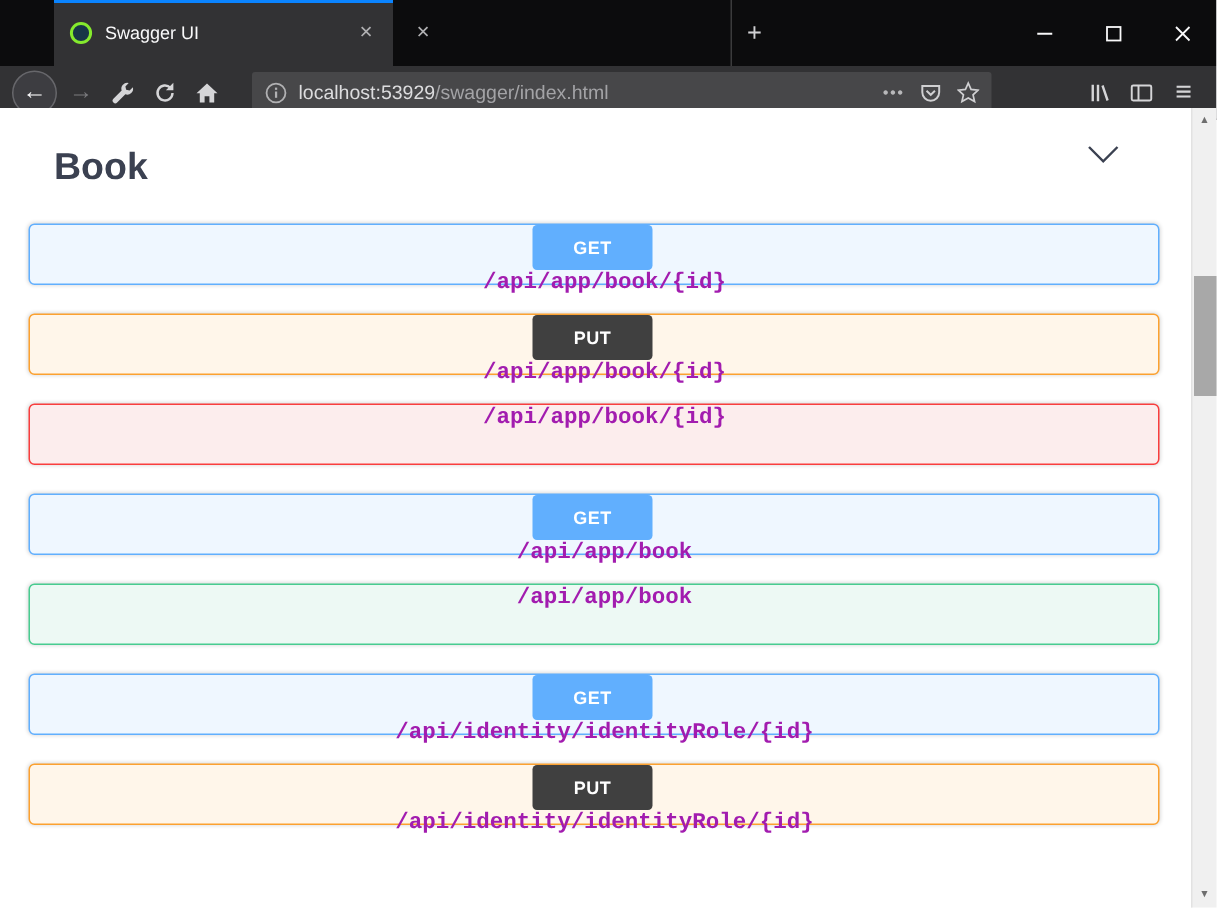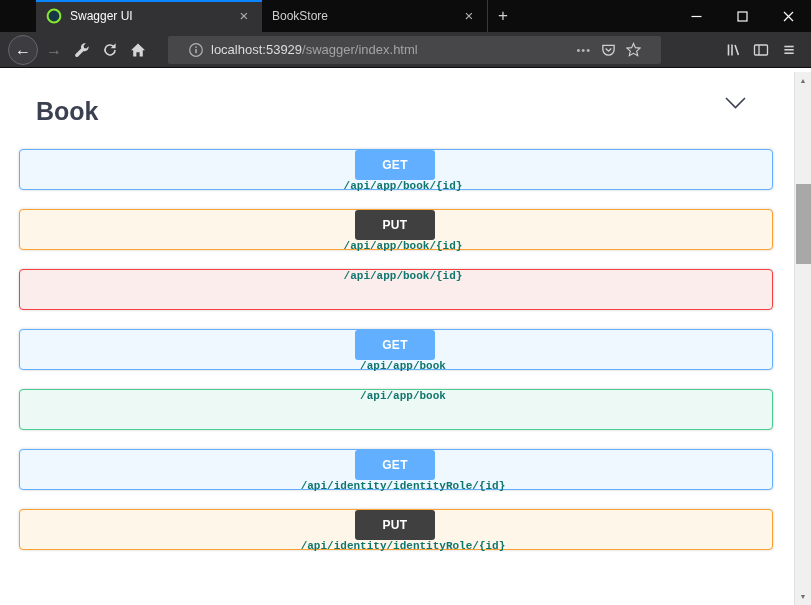--- a/index.html
+++ b/index.html
@@ -1,20 +1,20 @@
 <!DOCTYPE html>
 <html><head>
 <meta charset="utf-8">
 <style>
   * { margin:0; padding:0; box-sizing:border-box; }
   html,body { width:811px; height:605px; overflow:hidden; background:#fff;
               font-family:"Liberation Sans","DejaVu Sans",sans-serif; }
 
   
-  .titlebar { height:32px; background:#0c0c0d; display:flex; align-items:stretch; }
+  .titlebar { height:44px; background:#0c0c0d; display:flex; align-items:stretch; }
   .drag-space-left { width:36px; }
   .tab { width:226px; display:flex; align-items:center; padding:0 8px 0 10px;
          color:#cfcfd1; font-size:12px; position:relative; cursor:default;
          border-right:1px solid rgba(249,249,250,.2); }
   .tab.active { background:#323234; color:#f9f9fa; border-right:none; }
   .tab.active::before { content:""; position:absolute; top:0; left:0; right:0; height:2px; background:#0a84ff; }
   .tab-icon { width:16px; height:16px; margin-right:8px; flex:0 0 auto; display:flex; align-items:center; }
   .tab-title { flex:1; overflow:hidden; white-space:nowrap; text-overflow:ellipsis; }
   .tab-close { width:20px; height:20px; line-height:19px; text-align:center; color:#b1b1b3;
                font-size:15px; border-radius:2px; flex:0 0 auto; }
@@ -25,21 +25,21 @@
 
   .navbar { height:36px; background:#323234; display:flex; align-items:center;
             padding:0 8px; border-bottom:1px solid #0c0c0d; }
   .nav-icon { width:28px; height:28px; display:flex; align-items:center; justify-content:center;
               color:#d5d5d7; font-size:16px; border-radius:2px; flex:0 0 auto; }
   .back-circle { width:30px; height:30px; border-radius:50%; background:#3d3d41;
                  border:1px solid #67676b; display:flex; align-items:center; justify-content:center;
                  color:#f9f9fa; font-size:16px; margin-right:2px; flex:0 0 auto; }
   .fwd { color:#7a7a7d; }
   .urlbar { flex:1; height:28px; background:#474749; border-radius:2px; margin:0 58px 0 16px;
-            display:flex; align-items:center; padding:0 20px; min-width:0; }
+            display:flex; align-items:center; padding:0 8px; min-width:0; }
   .url-text { flex:1; font-size:13px; margin-left:7px; white-space:nowrap; overflow:hidden; }
   .url-host { color:#dcdcde; }
   .url-path { color:#a3a3a6; }
   .url-action { margin-left:10px; color:#b8b8ba; font-size:11px; letter-spacing:1px; flex:0 0 auto;
                 display:flex; align-items:center; }
   .menu-glyph { font-size:19px; }
 
   
   .content { position:absolute; top:72px; left:0; right:17px; bottom:0;
              background:#fff; overflow:hidden; padding:0 21px 0 19px; }
@@ -56,21 +56,21 @@
   .opblock.post   { background:#edf9f4; border-color:#49cc90; }
 
   .method-badge { width:80px; padding:8px 0; border-radius:3px; color:#fff; font-weight:700;
                   font-size:12px; text-align:center; letter-spacing:.3px; flex:0 0 auto; }
   .method-badge.get    { background:#61affe; }
   .method-badge.put    { background:#404040; }
   .method-badge.delete { background:#f93e3e; }
   .method-badge.post   { background:#49cc90; }
 
   .endpoint-path { margin-left:16px; font-family:"Liberation Mono","DejaVu Sans Mono",monospace;
-                   font-size:11px; font-weight:700; color:#0f766e; letter-spacing:0; }
+                   font-size:15px; font-weight:700; color:#a21caf; letter-spacing:0; }
 
   
   .scrollbar { position:absolute; top:72px; right:0; bottom:0; width:17px;
                background:#f0f0f0; border-left:1px solid #e2e2e2; }
   .scroll-arrow { height:17px; display:flex; align-items:center; justify-content:center;
                   color:#6e6e6e; font-size:7px; }
   .scroll-arrow.down { position:absolute; bottom:0; left:0; right:0; }
   .scroll-thumb { position:absolute; top:112px; left:1px; width:15px; height:80px; background:#a8a8a8; }
 </style>
 </head>
@@ -83,21 +83,20 @@
     <span class="tab-icon">
       <svg width="16" height="16" viewBox="0 0 16 16">
           <circle cx="8" cy="8" r="6.4" fill="#173647" stroke="#85ea2d" stroke-width="2"></circle>
         </svg>
     </span>
     <span class="tab-title">Swagger UI</span>
     <span class="tab-close">×</span>
   </div>
 
   <div class="tab">
-    <span class="tab-title">BookStore</span>
     <span class="tab-close">×</span>
   </div>
 
   <div class="newtab">+</div>
   <div class="titlebar-spacer"></div>
 
   <div class="win-btn">
     <svg width="11" height="11" viewBox="0 0 11 11">
         <line x1="0.5" y1="5.5" x2="10.5" y2="5.5" stroke="#f9f9fa" stroke-width="1.2"></line>
       </svg>

